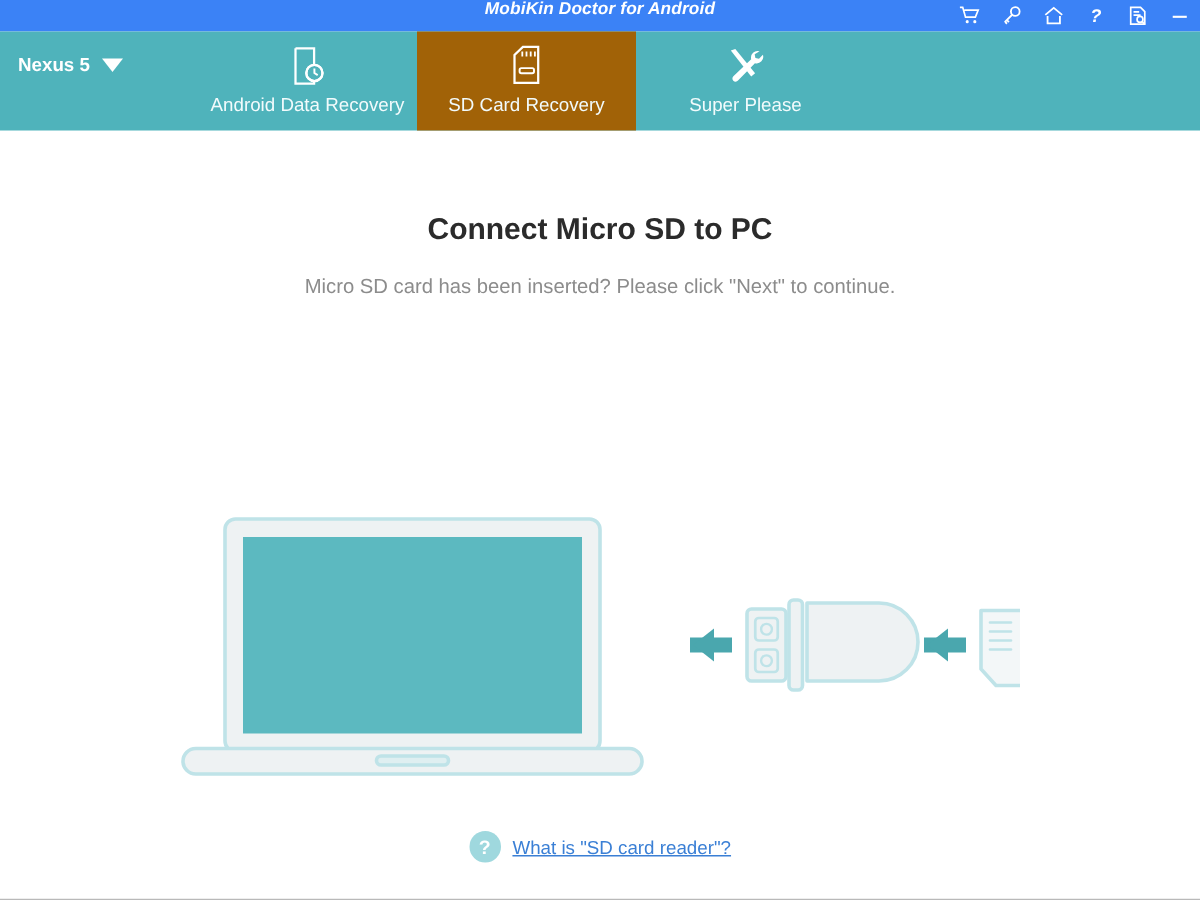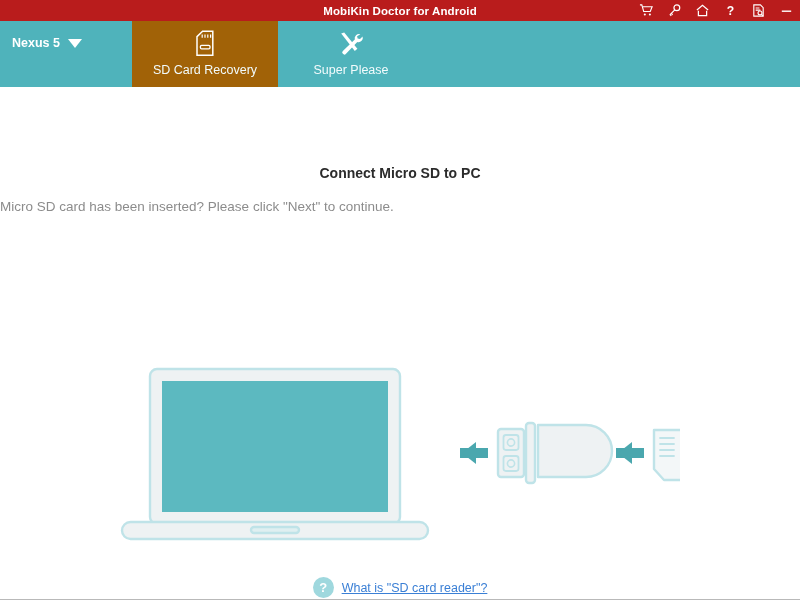--- a/index.html
+++ b/index.html
@@ -22,24 +22,25 @@
     background: #ffffff;
     border-bottom: 1px solid #b9b9b9;
     box-sizing: border-box;
     overflow: hidden;
   }
 
   
   .titlebar {
     position: relative;
     height: 21px;
-    background: #b91c1c;
-    display: flex;
-    align-items: center;
-    justify-content: center;
+    background: #3b82f6;
+    display: flex;
+    align-items: flex-start;
+    justify-content: center;
+    font-style: italic;
   }
   .titlebar-text {
     color: #ffffff;
     font-size: 11.5px;
     font-weight: bold;
     letter-spacing: .1px;
     white-space: nowrap;
   }
   .win-icons {
     position: absolute;
@@ -125,26 +126,27 @@
   }
 
   
   .content {
     position: relative;
     height: 513px;
     background: #ffffff;
   }
   .headline {
     text-align: center;
-    margin-top: 78px;
+    margin-top: 55px;
     color: #2b2b2b;
-    font-size: 14px;
+    font-size: 20px;
     font-weight: bold;
   }
   .subline {
+    text-align: center;
     margin-top: 18px;
     color: #8c8c8c;
     font-size: 13.5px;
   }
 
   .illus {
     position: absolute;
     left: 0; right: 0;
     top: 196px;
     height: 200px;
@@ -229,20 +231,31 @@
   </div>
 
   <div class="navbar">
     <div class="device">
       <span class="device-name">Nexus 5</span>
       <span class="caret"></span>
     </div>
 
     <div class="tabs">
 
+      <div class="tab">
+        <span class="tab-icon">
+          <svg width="26" height="28" viewBox="0 0 26 28" fill="none" stroke="#ffffff" stroke-width="1.5">
+            <path d="M5 2.2h12.4v11.2M17.4 20.4v5.4H5V2.2"></path>
+            <circle cx="17.6" cy="18.6" r="5.4" fill="#4fb3bb"></circle>
+            <circle cx="17.6" cy="18.6" r="5.4"></circle>
+            <path d="M17.6 15.6v3.1l2.2 1.4" stroke-width="1.3"></path>
+          </svg>
+        </span>
+        <span class="tab-label">Android Data Recovery</span>
+      </div>
 
       <div class="tab active">
         <span class="tab-icon">
           <svg width="22" height="28" viewBox="0 0 22 28" fill="none" stroke="#ffffff" stroke-width="1.5">
             <path d="M3 25.2V6.6L8.6 1.3h10.2v23.9z"></path>
             <path d="M8.2 4.4v3.3M11 4.4v3.3M13.8 4.4v3.3M16.6 4.4v3.3" stroke-width="1.2"></path>
             <rect x="6.4" y="15.4" width="9.6" height="3.4" rx="1.2" stroke-width="1.3"></rect>
           </svg>
         </span>
         <span class="tab-label">SD Card Recovery</span>

